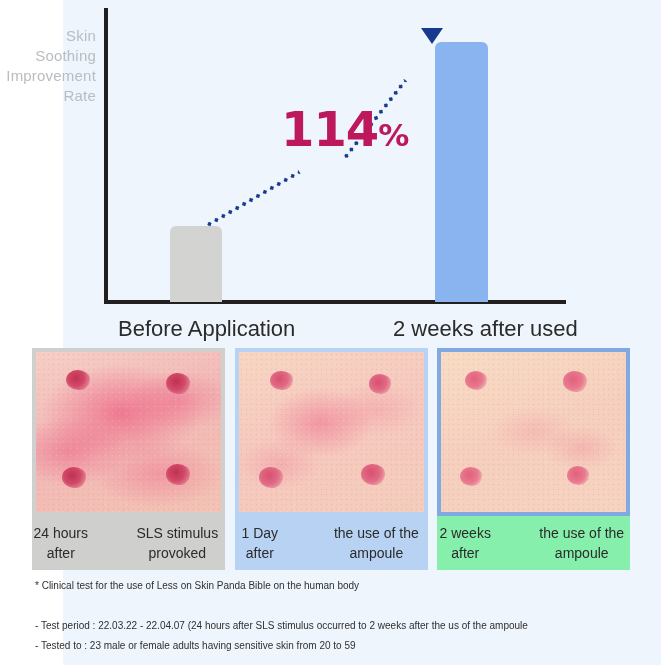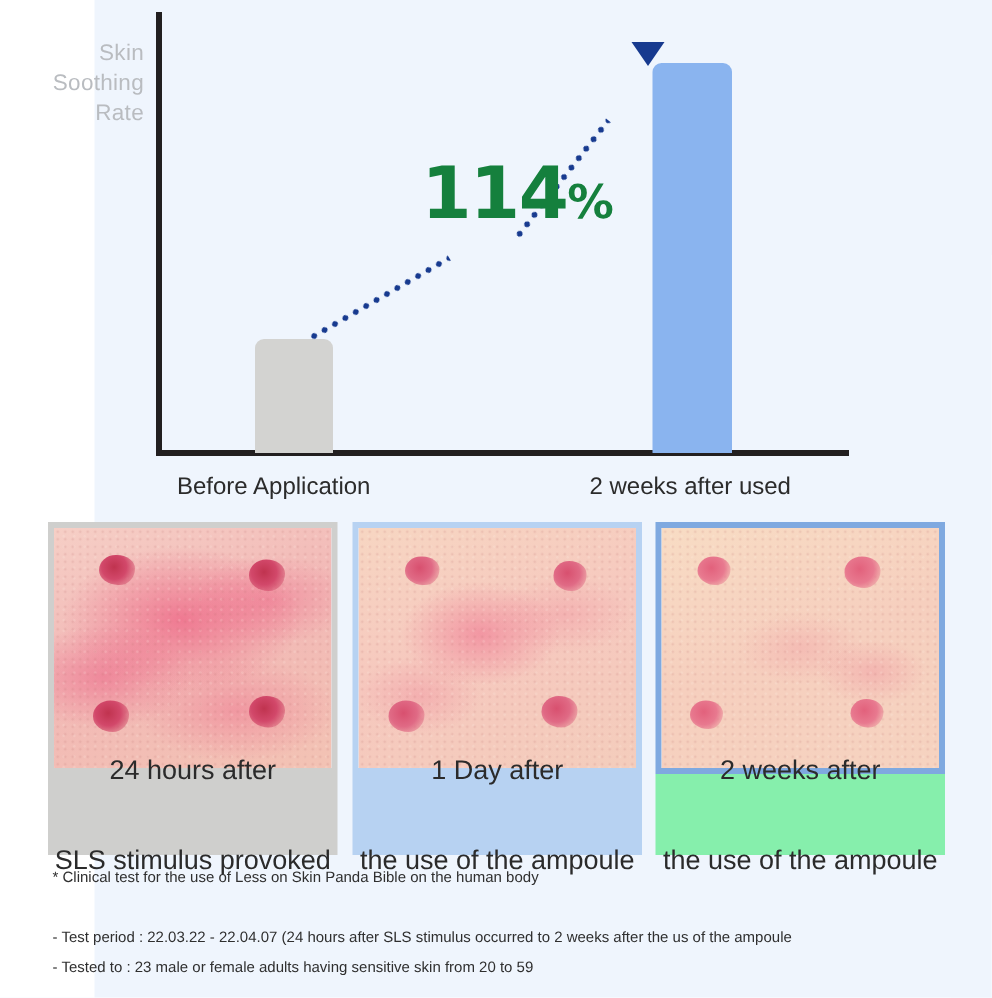--- a/index.html
+++ b/index.html
@@ -22,21 +22,21 @@
     text-align:right;color:#b9bcc0;font-size:15px;line-height:20px;
     letter-spacing:.2px;
   }
   .axis-y{position:absolute;left:104px;top:8px;width:4px;height:296px;background:#221f20;}
   .axis-x{position:absolute;left:104px;top:300px;width:462px;height:4px;background:#221f20;}
 
   .bar{position:absolute;border-radius:6px 6px 0 0;}
   .bar-before{left:170px;top:226px;width:52px;height:76px;background:#d3d3d1;}
   .bar-after{left:435px;top:42px;width:53px;height:260px;background:#8ab4ef;}
 
-  .x-label{position:absolute;top:316px;color:#2b2b2b;font-size:16px;white-space:nowrap;}
+  .x-label{position:absolute;top:316px;color:#2b2b2b;font-size:22px;white-space:nowrap;}
   .x-label-before{left:118px;}
   .x-label-after{left:393px;}
 
   .dotted-seg{position:absolute;transform-origin:0 50%;}
   .dotted-seg .dots{
     width:100%;height:4px;
     background-image:radial-gradient(circle, #173a8f 1.7px, rgba(0,0,0,0) 2.1px);
     background-size:8px 4px;background-repeat:repeat-x;
   }
   .seg-lower{left:206px;top:224px;width:108px;}
@@ -45,21 +45,21 @@
   .arrowhead{
     position:absolute;left:421px;top:28px;
     width:0;height:0;
     border-left:11px solid transparent;
     border-right:11px solid transparent;
     border-top:16px solid #173a8f;
   }
 
   .pct{
     position:absolute;left:281px;top:101px;
-    color:#15803d;white-space:nowrap;
+    color:#be185d;white-space:nowrap;
     font-family:"DejaVu Sans", sans-serif;
   }
   .pct .num{font-size:48px;font-weight:bold;letter-spacing:-1px;}
   .pct .sym{font-size:31px;font-weight:bold;}
 
   
   .photos{position:absolute;left:0;top:348px;width:661px;height:222px;}
   .photo-card{position:absolute;top:0;width:193px;}
   .card-1{left:32px;}
   .card-2{left:235px;}
@@ -103,23 +103,23 @@
     background-size:5px 5px, 7px 7px;
     background-position:0 0, 3px 2px;
   }
   .spot{position:absolute;border-radius:48% 52% 45% 55%/50% 45% 55% 50%;}
   .s-dark{background:radial-gradient(circle at 42% 40%, #c0334f 0%, #d2486a 45%, rgba(200,60,90,.25) 85%, rgba(200,60,90,0) 100%);}
   .s-mid{background:radial-gradient(circle at 42% 40%, #d8506f 0%, #e06a85 48%, rgba(216,80,111,.22) 86%, rgba(216,80,111,0) 100%);}
   .s-light{background:radial-gradient(circle at 42% 40%, #e2617c 0%, #e8798f 50%, rgba(226,97,124,.18) 86%, rgba(226,97,124,0) 100%);}
 
   .caption{
     position:absolute;top:168px;left:0;width:193px;height:54px;
-    box-sizing:border-box;display:flex;flex-direction:column;
+    box-sizing:border-box;display:flex;flex-direction:row;
     align-items:center;justify-content:center;
-    font-size:18px;line-height:20px;color:#2b2b2b;text-align:center;gap:40px;
+    font-size:14px;line-height:20px;color:#2b2b2b;text-align:center;gap:40px;
   }
   .cap-grey{background:#cfcfcd;}
   .cap-blue1{background:#b7d2f2;}
   .cap-blue2{background:#86efac;}
 
   
   .notes{position:absolute;left:0;top:578px;width:661px;height:87px;}
   .note{
     position:absolute;color:#2f2f2f;font-size:10px;white-space:nowrap;
     font-family:"Liberation Sans", sans-serif;
@@ -135,20 +135,21 @@
 
 <div id="root">
 
   <div class="panel-bg"></div>
 
   <div class="chart">
 
     <div class="y-axis-label">
       <div>Skin</div>
       <div>Soothing</div>
+      <div>Improvement</div>
       <div>Rate</div>
     </div>
 
     <div class="axis-y"></div>
     <div class="axis-x"></div>
 
     <div class="bar bar-before"></div>
     <div class="bar bar-after"></div>
 
     <div class="dotted-seg seg-lower" style="transform:rotate(-30deg)">

